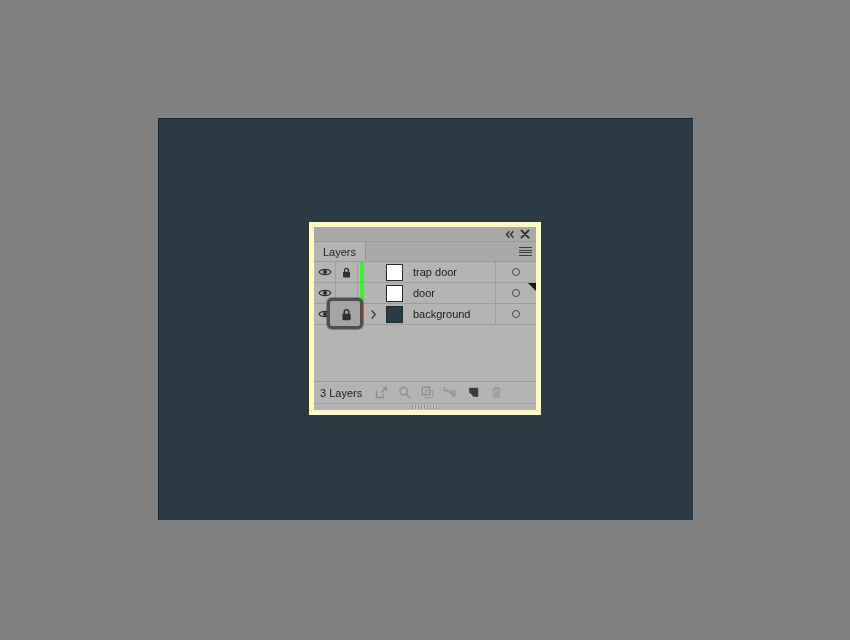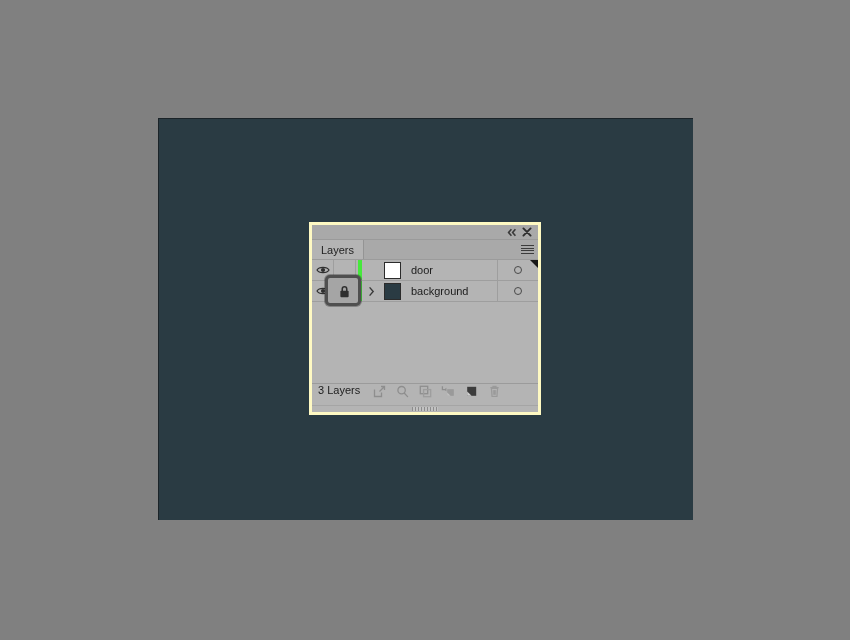--- a/index.html
+++ b/index.html
@@ -31,21 +31,21 @@
 
   
   #layers-panel {
     position: absolute;
     left: 309px;
     top: 222px;
     width: 232px;
     height: 193px;
     background: #b4b4b4;
     box-sizing: border-box;
-    border: 3px solid #fef9c3;
+    border: 5px solid #fef9c3;
     font-size: 11px;
     color: #1e1e1e;
     display: flex;
     flex-direction: column;
   }
 
   
   .panel-titlebar {
     height: 15px;
     background: #a9a9a9;
@@ -226,21 +226,21 @@
     display: flex;
     align-items: center;
     justify-content: center;
   }
 
   
   .panel-footer {
     height: 21px;
     background: #b4b4b4;
     display: flex;
-    align-items: flex-start;
+    align-items: center;
     flex: 0 0 auto;
     padding-left: 6px;
     box-sizing: border-box;
   }
   .footer-count {
     font-size: 11px;
     color: #1c1c1c;
     white-space: nowrap;
   }
   .footer-icons {
@@ -306,20 +306,45 @@
     <div class="panel-menu-btn">
       <i></i>
         <i></i>
         <i></i>
         <i></i>
     </div>
   </div>
 
   <div class="layer-list">
 
+    <div class="layer-row">
+      <div class="col-eye">
+        <svg width="14" height="10" viewBox="0 0 14 10">
+          <path d="M1 5 C3 1.4 11 1.4 13 5 C11 8.6 3 8.6 1 5 Z" fill="none" stroke="#2f2f2f" stroke-width="1.2"></path>
+          <circle cx="7" cy="5" r="2.1" fill="#2f2f2f"></circle>
+        </svg>
+      </div>
+      <div class="col-lock">
+        <svg width="9" height="11" viewBox="0 0 9 11">
+          <path d="M2.6 5 V3.3 a1.9 1.9 0 0 1 3.8 0 V5" fill="none" stroke="#2f2f2f" stroke-width="1.3"></path>
+          <rect x="1" y="4.8" width="7" height="5.6" rx="0.8" fill="#2f2f2f"></rect>
+        </svg>
+      </div>
+      <div class="col-color">
+        <div class="color-bar"></div>
+      </div>
+      <div class="col-disclose"></div>
+      <div class="col-thumb">
+        <div class="thumb" style="background:#ffffff"></div>
+      </div>
+      <div class="col-name">trap door</div>
+      <div class="col-target">
+        <div class="target-ring"></div>
+      </div>
+    </div>
 
     <div class="layer-row">
       <div class="col-eye">
         <svg width="14" height="10" viewBox="0 0 14 10">
           <path d="M1 5 C3 1.4 11 1.4 13 5 C11 8.6 3 8.6 1 5 Z" fill="none" stroke="#2f2f2f" stroke-width="1.2"></path>
           <circle cx="7" cy="5" r="2.1" fill="#2f2f2f"></circle>
         </svg>
       </div>
       <div class="col-lock"></div>
       <div class="col-color">

